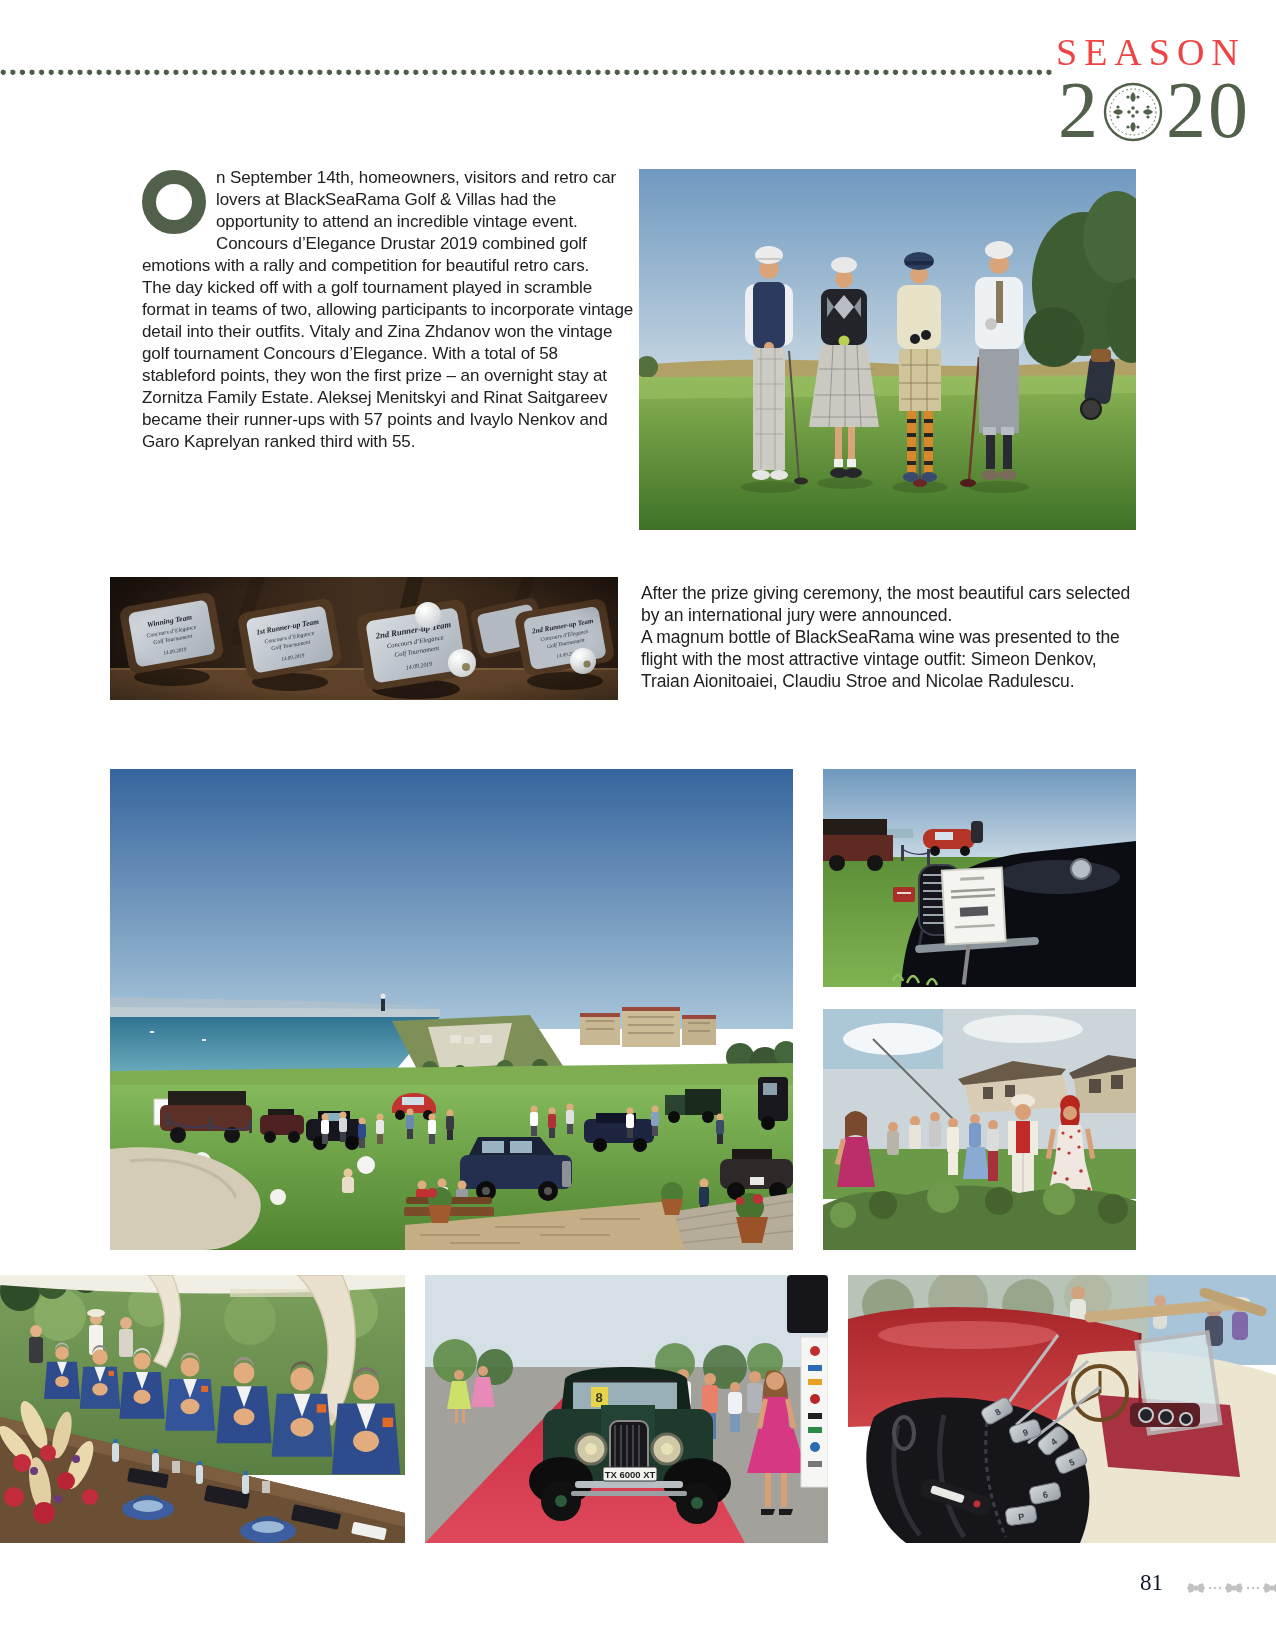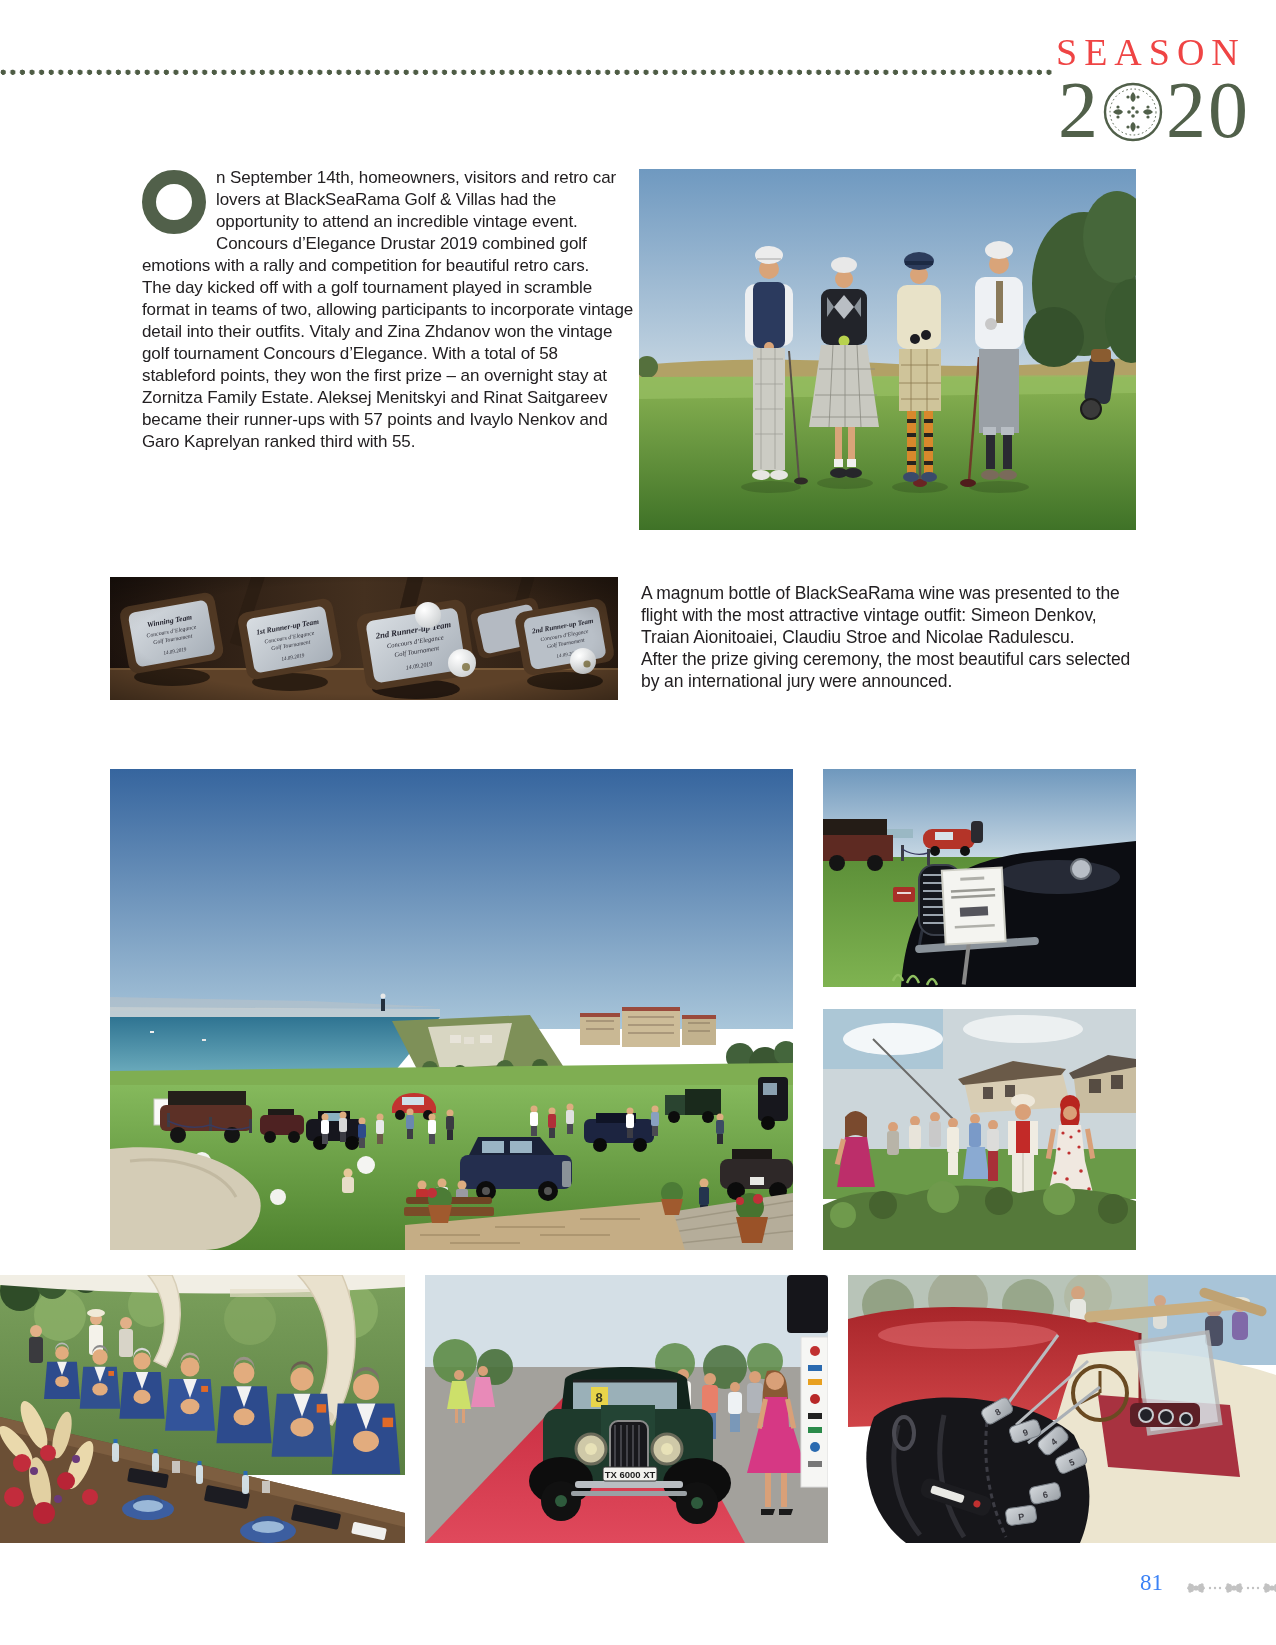--- a/index.html
+++ b/index.html
@@ -21,21 +21,21 @@
   .article p{margin:0;}
   .dropcap{float:left;width:36px;height:36px;border:14px solid #51604a;border-radius:50%;
            margin:3px 10px 2px 0;}
   .sidetext{left:641px;top:582px;width:500px;font-size:17.5px;line-height:22px;letter-spacing:-0.1px;}
   .sidetext p{margin:0;}
   
   .photo{overflow:hidden;}
   .photo svg{display:block;}
   
   .pagenum{left:1140px;top:1570px;font-family:"Liberation Serif","DejaVu Serif",serif;
-           font-size:23px;color:#3b82f6;}
+           font-size:23px;color:#0f172a;}
   .orna-strip{left:1184px;top:1578px;width:92px;height:20px;}
 </style>
 </head>
 <body>
 
 <div class="page">
 
   <div class="abs dotline"></div>
   <div class="abs season-word">SEASON</div>
   <div class="abs year-row">
@@ -248,22 +248,22 @@
       <circle cx="318" cy="38" r="13" fill="url(#tball)"></circle>
       <circle cx="352" cy="86" r="14" fill="url(#tball)"></circle>
       <circle cx="356" cy="90" r="4" fill="#6a5a20" opacity="0.7"></circle>
       <circle cx="473" cy="84" r="13" fill="url(#tball)"></circle>
       <circle cx="477" cy="87" r="3.6" fill="#6a5a20" opacity="0.7"></circle>
       <rect width="508" height="123" fill="url(#tvig)"></rect>
     </svg>
   </div>
 
   <div class="abs sidetext">
+    <p>After the prize giving ceremony, the most beautiful cars selected by an international jury were announced.</p>
     <p>A magnum bottle of BlackSeaRama wine was presented to the flight with the most attractive vintage outfit: Simeon Denkov, Traian Aionitoaiei, Claudiu Stroe and Nicolae Radulescu.</p>
-    <p>After the prize giving ceremony, the most beautiful cars selected by an international jury were announced.</p>
   </div>
 
   <div class="abs photo" style="left:110px;top:769px;width:683px;height:481px;">
     <svg width="683" height="481" viewBox="0 0 683 481">
       <defs>
         <linearGradient id="lsky" x1="0" y1="0" x2="0" y2="1">
           <stop offset="0" stop-color="#36659e"></stop>
             <stop offset="1" stop-color="#a9c6da"></stop>
         </linearGradient>
         <linearGradient id="lsea" x1="0" y1="0" x2="0" y2="1">

